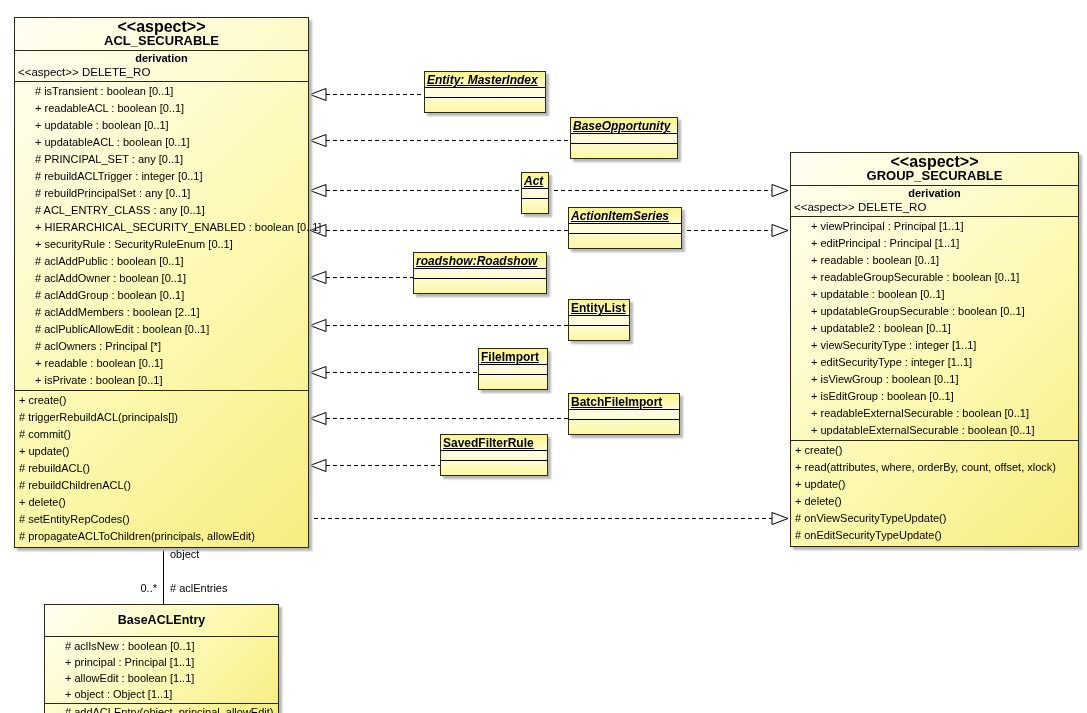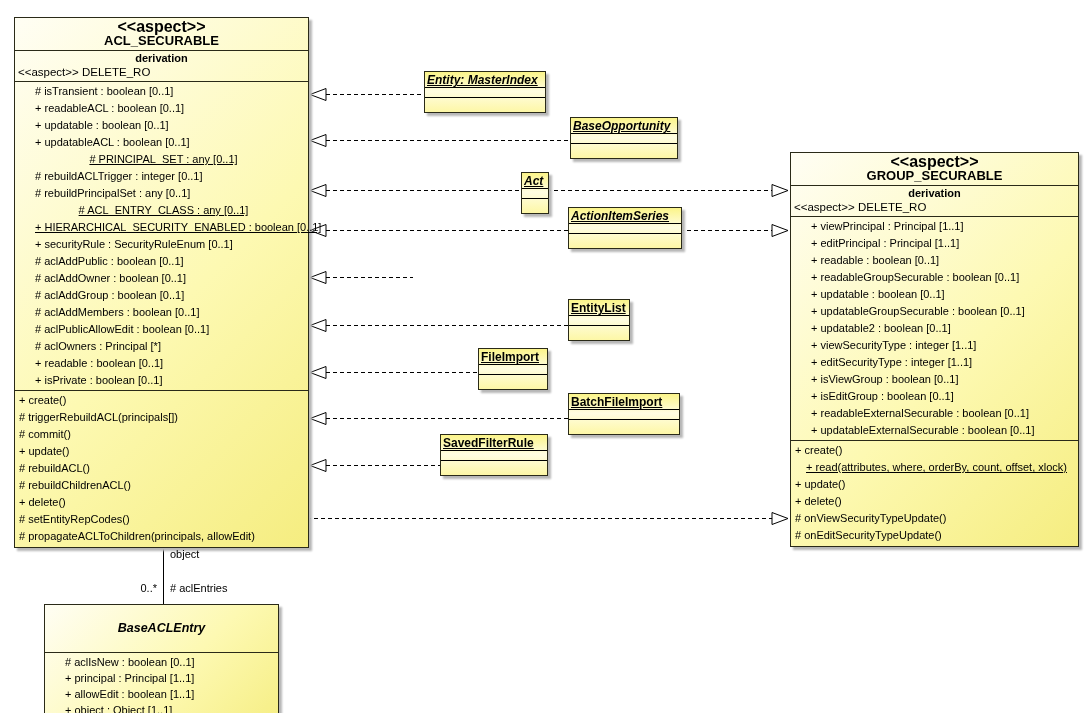--- a/index.html
+++ b/index.html
@@ -13,21 +13,21 @@
           box-shadow:3px 3px 2px #b7b7b7;}
   .hdr{text-align:center;border-bottom:1px solid #2a2a18;padding:2px 2px 1px;}
   .stereo{font-size:16px;font-weight:bold;line-height:13px;}
   .cname{font-size:13px;font-weight:bold;line-height:16px;white-space:nowrap;}
   .sub{border-bottom:1px solid #2a2a18;padding-bottom:1px;}
   .deriv{font-size:11px;font-weight:bold;text-align:center;line-height:14px;}
   .stereo2{font-size:11.5px;text-align:left;padding-left:3px;line-height:15px;white-space:nowrap;}
   .attrs{border-bottom:1px solid #2a2a18;padding:1px 16px 1px;}
   .ops{padding:1px 0 2px;}
   .member{font-size:11px;line-height:17px;padding-left:4px;white-space:nowrap;}
-  .member.u{text-decoration:underline;text-align:center;}
+  .member.u{}
   .bce .member{line-height:16px;}
   .bce .cname{font-size:12.5px;line-height:15px;}
 
   
   .sclass{position:absolute;border:1px solid #2a2a18;
           background:linear-gradient(180deg,#fbf489 0%,#fffdе0 45%,#fdf8ad 100%);
           background:linear-gradient(180deg,#fbf489 0%,#fffde2 48%,#fdf7a6 100%);
           box-shadow:3px 3px 2px #b7b7b7;}
   .sc-name{font-size:12px;font-weight:bold;line-height:14px;padding:1px 2px 0;
            text-align:left;border-bottom:1px solid #000;white-space:nowrap;
@@ -92,21 +92,21 @@
         <div class="member">+ updatableACL : boolean [0..1]</div>
         <div class="member u"># PRINCIPAL_SET : any [0..1]</div>
         <div class="member"># rebuildACLTrigger : integer [0..1]</div>
         <div class="member"># rebuildPrincipalSet : any [0..1]</div>
         <div class="member u"># ACL_ENTRY_CLASS : any [0..1]</div>
         <div class="member u">+ HIERARCHICAL_SECURITY_ENABLED : boolean [0..1]</div>
         <div class="member">+ securityRule : SecurityRuleEnum [0..1]</div>
         <div class="member"># aclAddPublic : boolean [0..1]</div>
         <div class="member"># aclAddOwner : boolean [0..1]</div>
         <div class="member"># aclAddGroup : boolean [0..1]</div>
-        <div class="member"># aclAddMembers : boolean [0..1]</div>
+        <div class="member"># aclAddMembers : boolean [2..1]</div>
         <div class="member"># aclPublicAllowEdit : boolean [0..1]</div>
         <div class="member"># aclOwners : Principal [*]</div>
         <div class="member">+ readable : boolean [0..1]</div>
         <div class="member">+ isPrivate : boolean [0..1]</div>
       </div>
     <div class="ops">
         <div class="member">+ create()</div>
         <div class="member"># triggerRebuildACL(principals[])</div>
         <div class="member"># commit()</div>
         <div class="member">+ update()</div>
@@ -165,20 +165,25 @@
   <div class="sclass it" style="left:521px;top:172px;width:26px;">
     <div class="sc-name">Act</div>
     <div class="sc-attrs"></div>
     <div class="sc-ops"></div>
   </div>
   <div class="sclass it" style="left:568px;top:207px;width:112px;">
     <div class="sc-name">ActionItemSeries</div>
     <div class="sc-attrs"></div>
     <div class="sc-ops"></div>
   </div>
+  <div class="sclass it" style="left:413px;top:252px;width:132px;">
+    <div class="sc-name">roadshow:Roadshow</div>
+    <div class="sc-attrs"></div>
+    <div class="sc-ops"></div>
+  </div>
   <div class="sclass" style="left:568px;top:299px;width:60px;">
     <div class="sc-name">EntityList</div>
     <div class="sc-attrs"></div>
     <div class="sc-ops"></div>
   </div>
   <div class="sclass" style="left:478px;top:348px;width:68px;">
     <div class="sc-name">FileImport</div>
     <div class="sc-attrs"></div>
     <div class="sc-ops"></div>
   </div>
@@ -191,21 +196,21 @@
     <div class="sc-name">SavedFilterRule</div>
     <div class="sc-attrs"></div>
     <div class="sc-ops"></div>
   </div>
 
   <div class="lbl" style="left:170px;top:548px;">object</div>
   <div class="lbl" style="left:128px;top:582px;width:29px;text-align:right;">0..*</div>
   <div class="lbl" style="left:170px;top:582px;"># aclEntries</div>
 
   <div class="uclass bce" style="left:44px;top:604px;width:233px;">
-    <div class="hdr" style="padding:16px 2px;font-style:italic;">
+    <div class="hdr" style="padding:8px 2px;">
       <div class="cname">BaseACLEntry</div>
     </div>
     <div class="attrs">
         <div class="member"># aclIsNew : boolean [0..1]</div>
         <div class="member">+ principal : Principal [1..1]</div>
         <div class="member">+ allowEdit : boolean [1..1]</div>
         <div class="member">+ object : Object [1..1]</div>
       </div>
     <div class="ops" style="padding:0 16px 1px;">
         <div class="member u"># addACLEntry(object, principal, allowEdit)</div>

